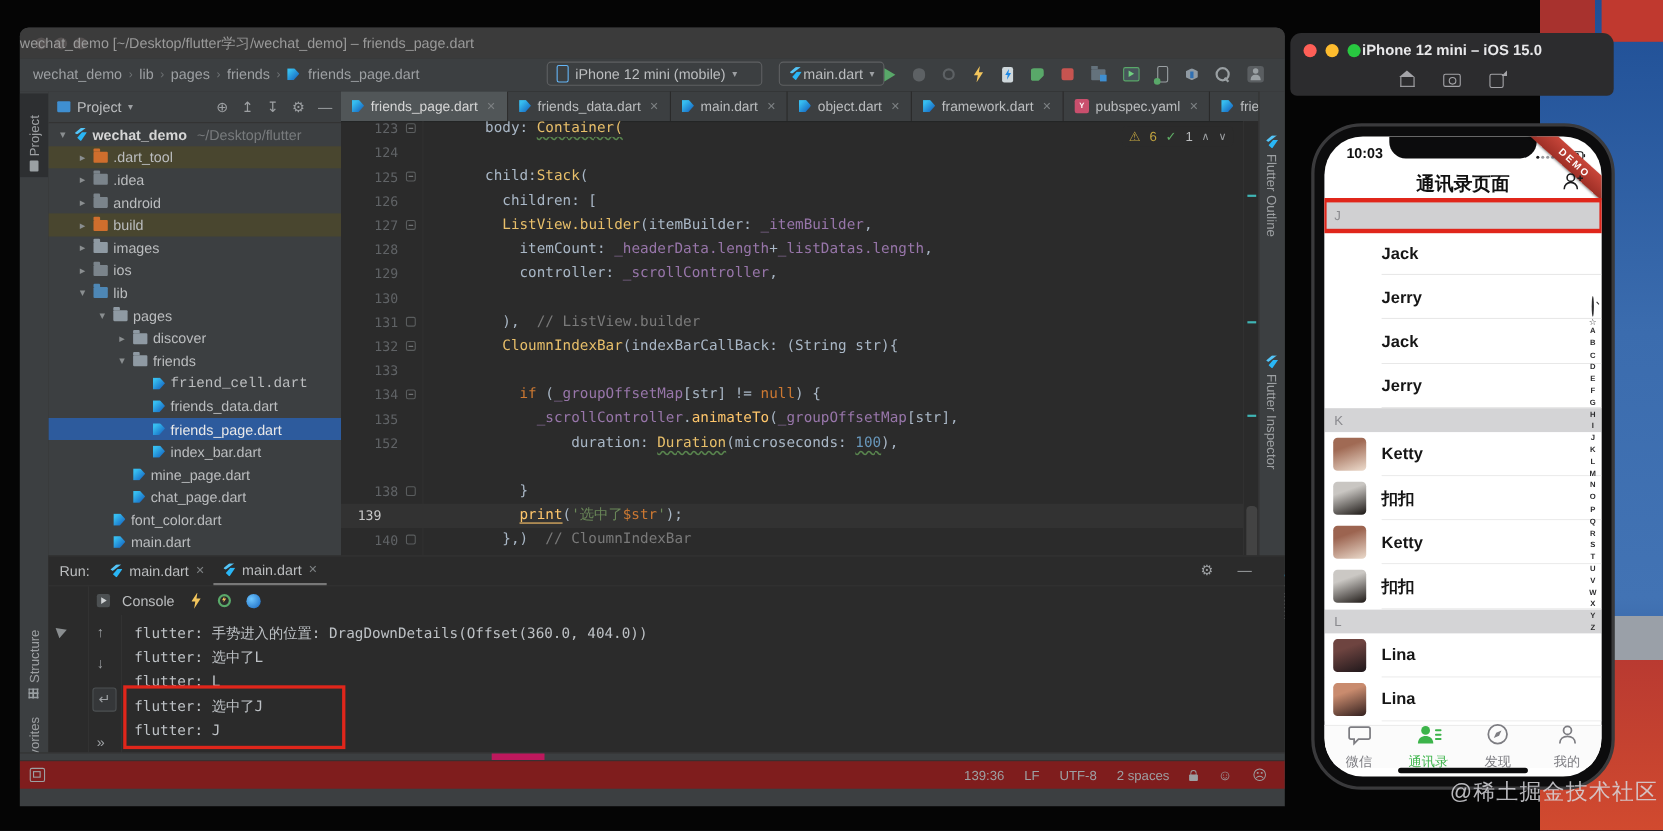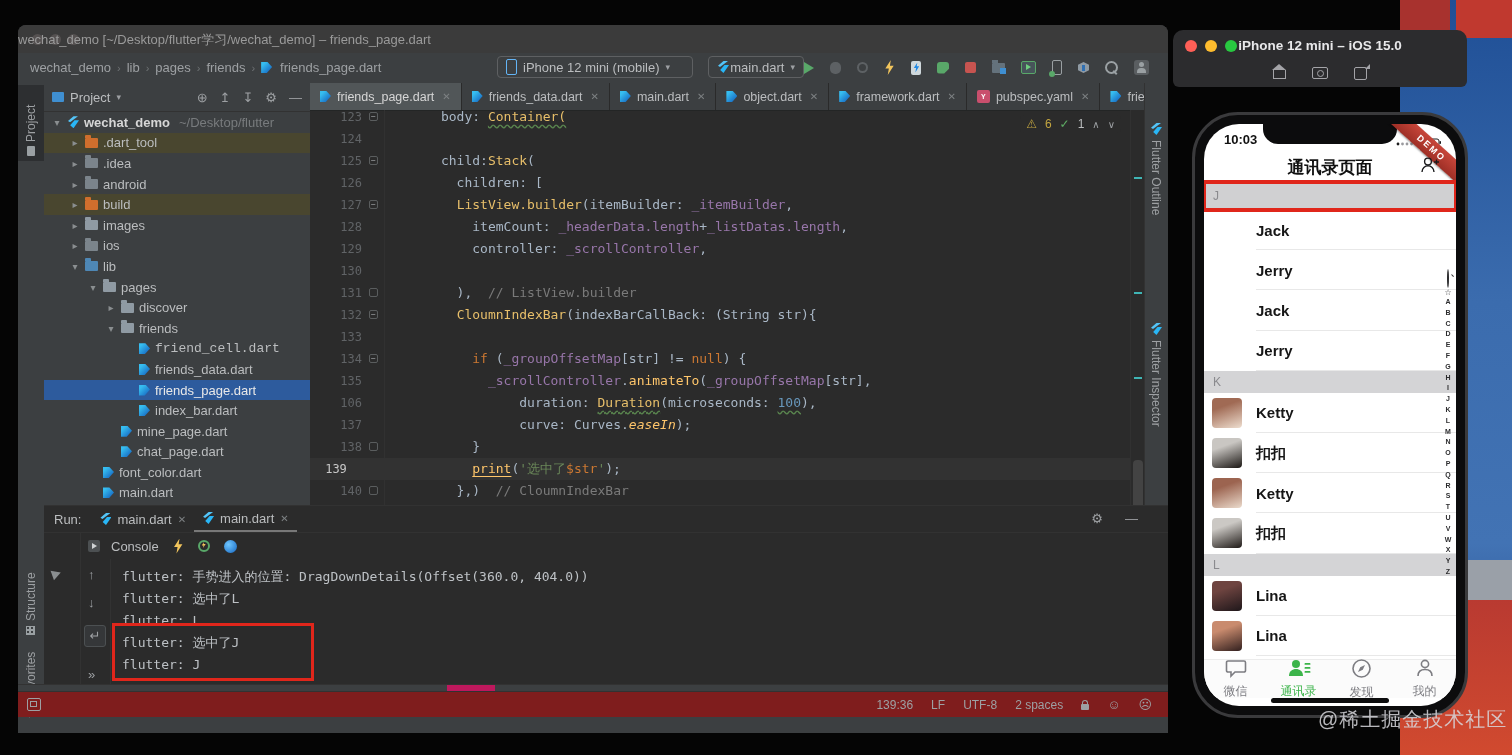--- a/index.html
+++ b/index.html
@@ -425,22 +425,21 @@
           <div class="cline" style="top: 62px;"><span class="lno">126</span><span class="ctext"><span class="tk-d">        children: [</span></span></div>
           <div class="cline" style="top: 84px;"><span class="lno">127</span><span class="fold">−</span><span class="ctext"><span class="tk-d">        </span><span class="tk-cls">ListView.builder</span><span class="tk-d">(itemBuilder: </span><span class="tk-fld">_itemBuilder</span><span class="tk-d">,</span></span></div>
           <div class="cline" style="top: 106px;"><span class="lno">128</span><span class="ctext"><span class="tk-d">          itemCount: </span><span class="tk-fld">_headerData.length</span><span class="tk-d">+</span><span class="tk-fld">_listDatas.length</span><span class="tk-d">,</span></span></div>
           <div class="cline" style="top: 128px;"><span class="lno">129</span><span class="ctext"><span class="tk-d">          controller: </span><span class="tk-fld">_scrollController</span><span class="tk-d">,</span></span></div>
           <div class="cline" style="top: 150px;"><span class="lno">130</span><span class="ctext"></span></div>
           <div class="cline" style="top: 172px;"><span class="lno">131</span><span class="fold"></span><span class="ctext"><span class="tk-d">        ),  </span><span class="tk-cmt">// ListView.builder</span></span></div>
           <div class="cline" style="top: 194px;"><span class="lno">132</span><span class="fold">−</span><span class="ctext"><span class="tk-d">        </span><span class="tk-cls">CloumnIndexBar</span><span class="tk-d">(indexBarCallBack: (String str){</span></span></div>
           <div class="cline" style="top: 216px;"><span class="lno">133</span><span class="ctext"></span></div>
           <div class="cline" style="top: 238px;"><span class="lno">134</span><span class="fold">−</span><span class="ctext"><span class="tk-d">          </span><span class="tk-kw">if</span><span class="tk-d"> (</span><span class="tk-fld">_groupOffsetMap</span><span class="tk-d">[str] != </span><span class="tk-kw">null</span><span class="tk-d">) {</span></span></div>
           <div class="cline" style="top: 260px;"><span class="lno">135</span><span class="ctext"><span class="tk-d">            </span><span class="tk-fld">_scrollController</span><span class="tk-d">.</span><span class="tk-fn">animateTo</span><span class="tk-d">(</span><span class="tk-fld">_groupOffsetMap</span><span class="tk-d">[str],</span></span></div>
-          <div class="cline" style="top: 282px;"><span class="lno">106</span><span class="ctext"><span class="tk-d">                duration: </span><span class="tk-cls tk-wavy">Duration</span><span class="tk-d">(microseconds: </span><span class="tk-num tk-wavy">100</span><span class="tk-d">),</span></span></div>
-          <div class="cline" style="top: 304px;"><span class="lno">137</span><span class="ctext"><span class="tk-d">                curve: Curves.</span><span class="tk-ital">easeIn</span><span class="tk-d">);</span></span></div>
+          <div class="cline" style="top: 282px;"><span class="lno">152</span><span class="ctext"><span class="tk-d">                duration: </span><span class="tk-cls tk-wavy">Duration</span><span class="tk-d">(microseconds: </span><span class="tk-num tk-wavy">100</span><span class="tk-d">),</span></span></div>
           <div class="cline" style="top: 326px;"><span class="lno">138</span><span class="fold"></span><span class="ctext"><span class="tk-d">          }</span></span></div>
           <div class="cline cur" style="top: 348px;"><span class="lno">139</span><span class="ctext"><span class="tk-d">          </span><span class="tk-fn tk-u">print</span><span class="tk-d">(</span><span class="tk-str">'选中了</span><span class="tk-kw">$str</span><span class="tk-str">'</span><span class="tk-d">);</span></span></div>
           <div class="cline" style="top: 370px;"><span class="lno">140</span><span class="fold"></span><span class="ctext"><span class="tk-d">        },)  </span><span class="tk-cmt">// CloumnIndexBar</span></span></div>
         </div>
       <div class="inspections">
         <span class="warn">⚠</span>
         <span class="warn">6</span>
         <span class="ok">✓</span>
         <span>1</span>
         <span class="nav">∧</span>

